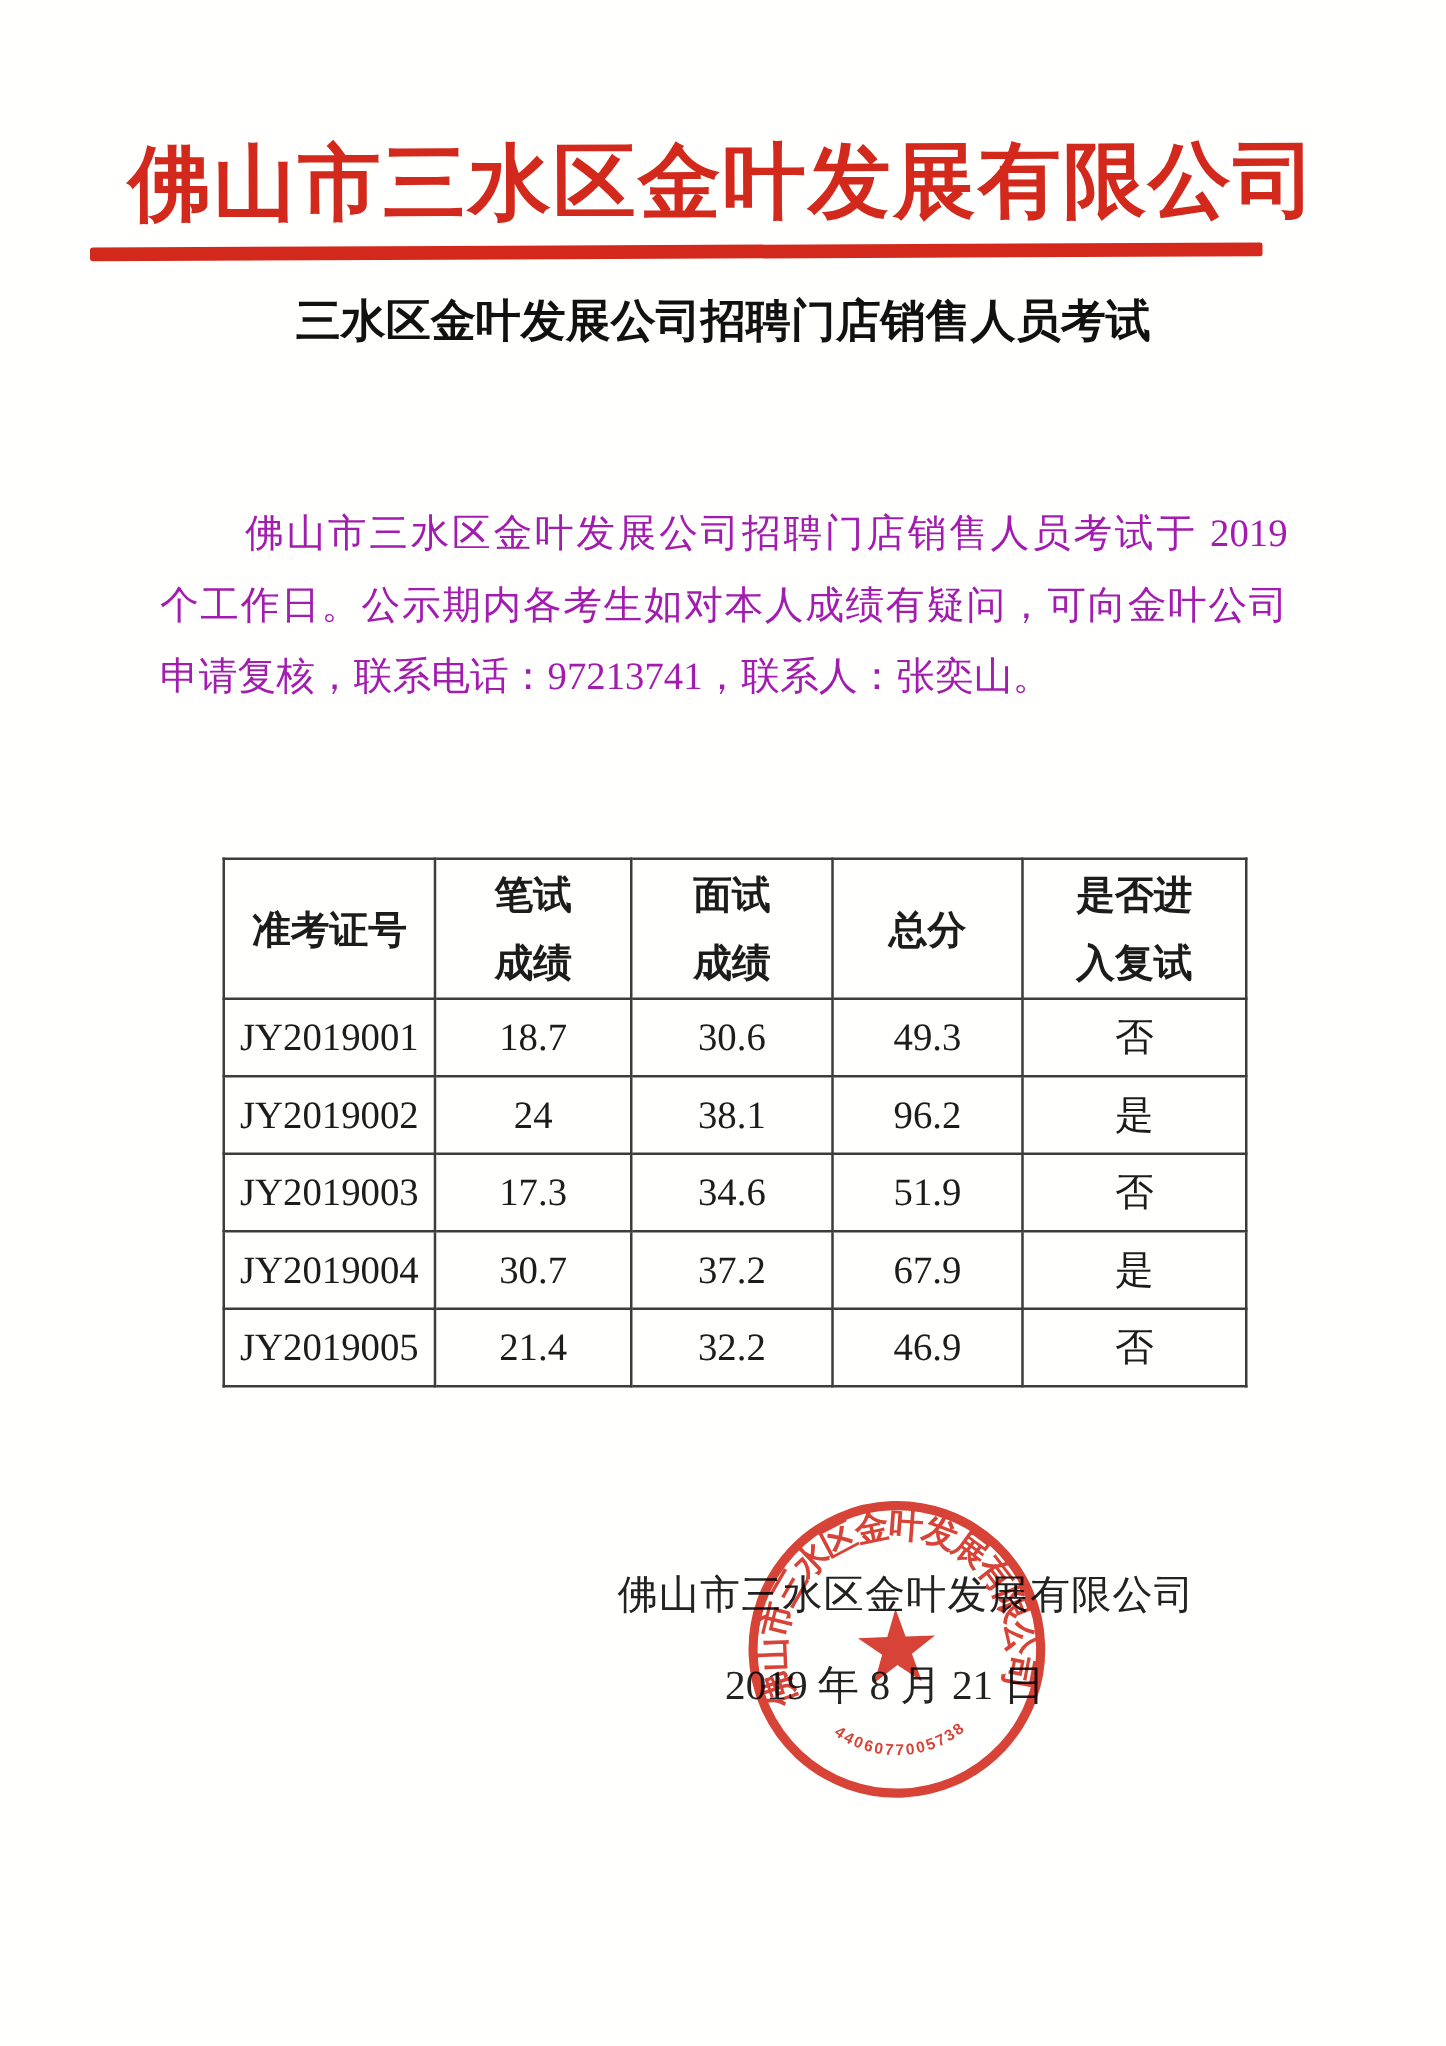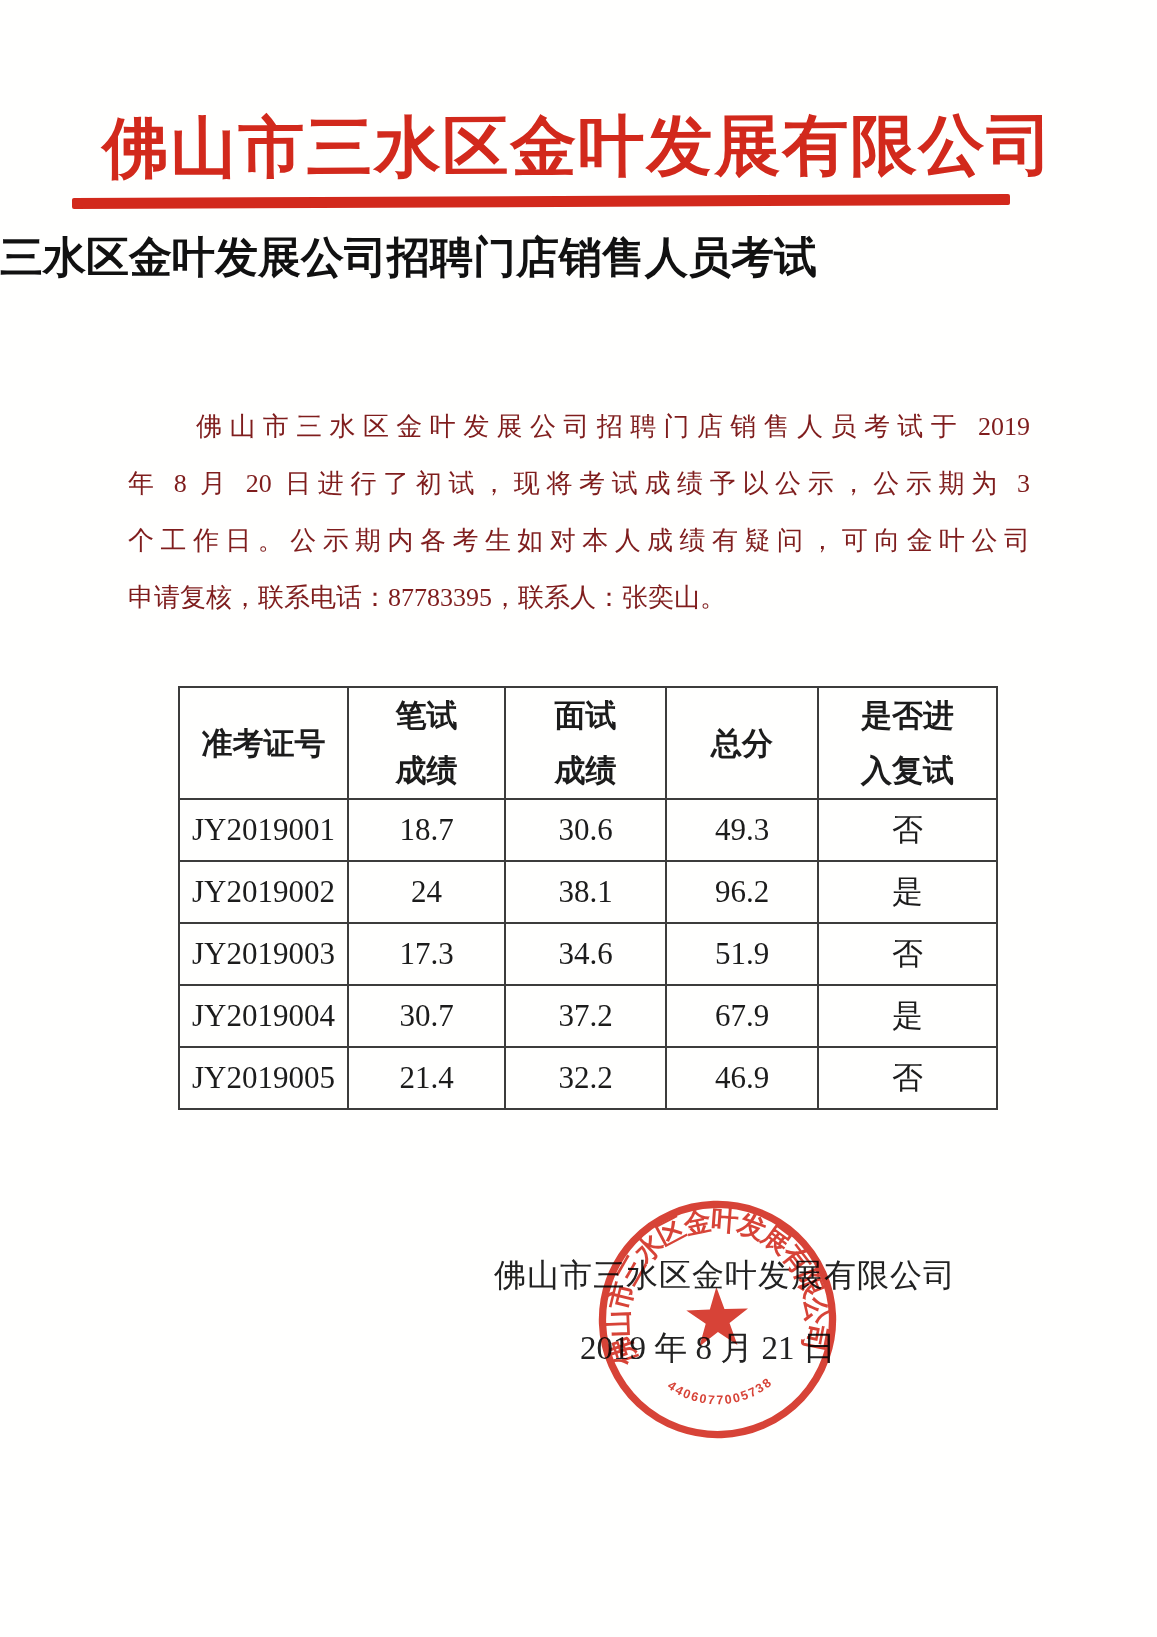--- a/index.html
+++ b/index.html
@@ -21,28 +21,28 @@
     transform:rotate(-0.2deg);
   }
   .red-rule{
     position:absolute;top:196px;left:72px;width:938px;height:11px;
     background:#d2291c;border-radius:2px;
     transform:rotate(-0.25deg);
   }
   
   .doc-title{
     position:absolute;top:226px;left:0;width:100%;
-    text-align:left;font-weight:bold;color:#111;
-    font-size:43px;line-height:62px;
+    text-align:center;font-weight:bold;color:#111;
+    font-size:36px;line-height:62px;
     font-family:"Liberation Sans", sans-serif;
   }
   
   .body-par{
     position:absolute;top:398px;left:128px;width:902px;
-    font-size:26px;color:#7f1d1d;
+    font-size:31px;color:#a21caf;
     font-family:"Liberation Serif", serif;
   }
   .bl{
     height:57px;line-height:57px;
     text-align:justify;text-align-last:justify;
     white-space:nowrap;
   }
   .bl.indent{text-indent:68px;}
   .bl.lastline{text-align-last:left;}
   
@@ -90,23 +90,22 @@
 
   <div class="letterhead">佛山市三水区金叶发展有限公司</div>
   <div class="red-rule"></div>
 
   <div class="doc-title">
     <div>三水区金叶发展公司招聘门店销售人员考试</div>
   </div>
 
   <div class="body-par">
     <div class="bl indent">佛山市三水区金叶发展公司招聘门店销售人员考试于 2019</div>
-    <div class="bl">年 8 月 20 日进行了初试，现将考试成绩予以公示，公示期为 3</div>
     <div class="bl">个工作日。公示期内各考生如对本人成绩有疑问，可向金叶公司</div>
-    <div class="bl lastline">申请复核，联系电话：87783395，联系人：张奕山。</div>
+    <div class="bl lastline">申请复核，联系电话：97213741，联系人：张奕山。</div>
   </div>
 
   <table class="results">
     <colgroup>
       <col style="width:169px">
         <col style="width:157px">
         <col style="width:161px">
       <col style="width:152px">
         <col style="width:179px">
     </colgroup>

